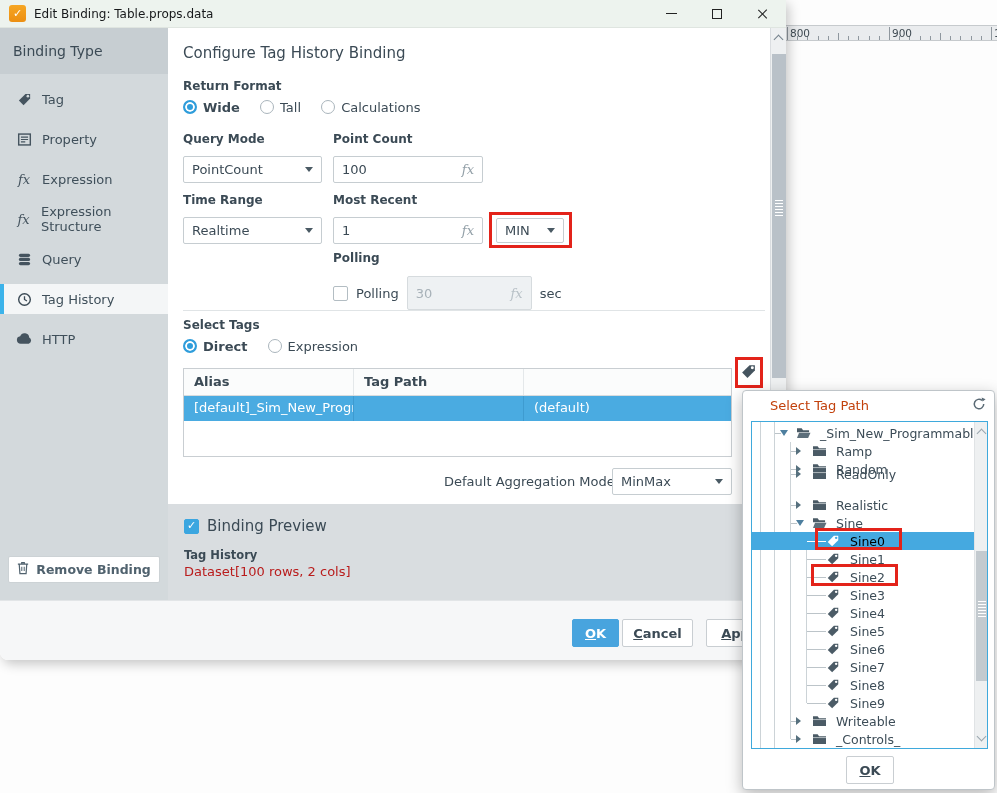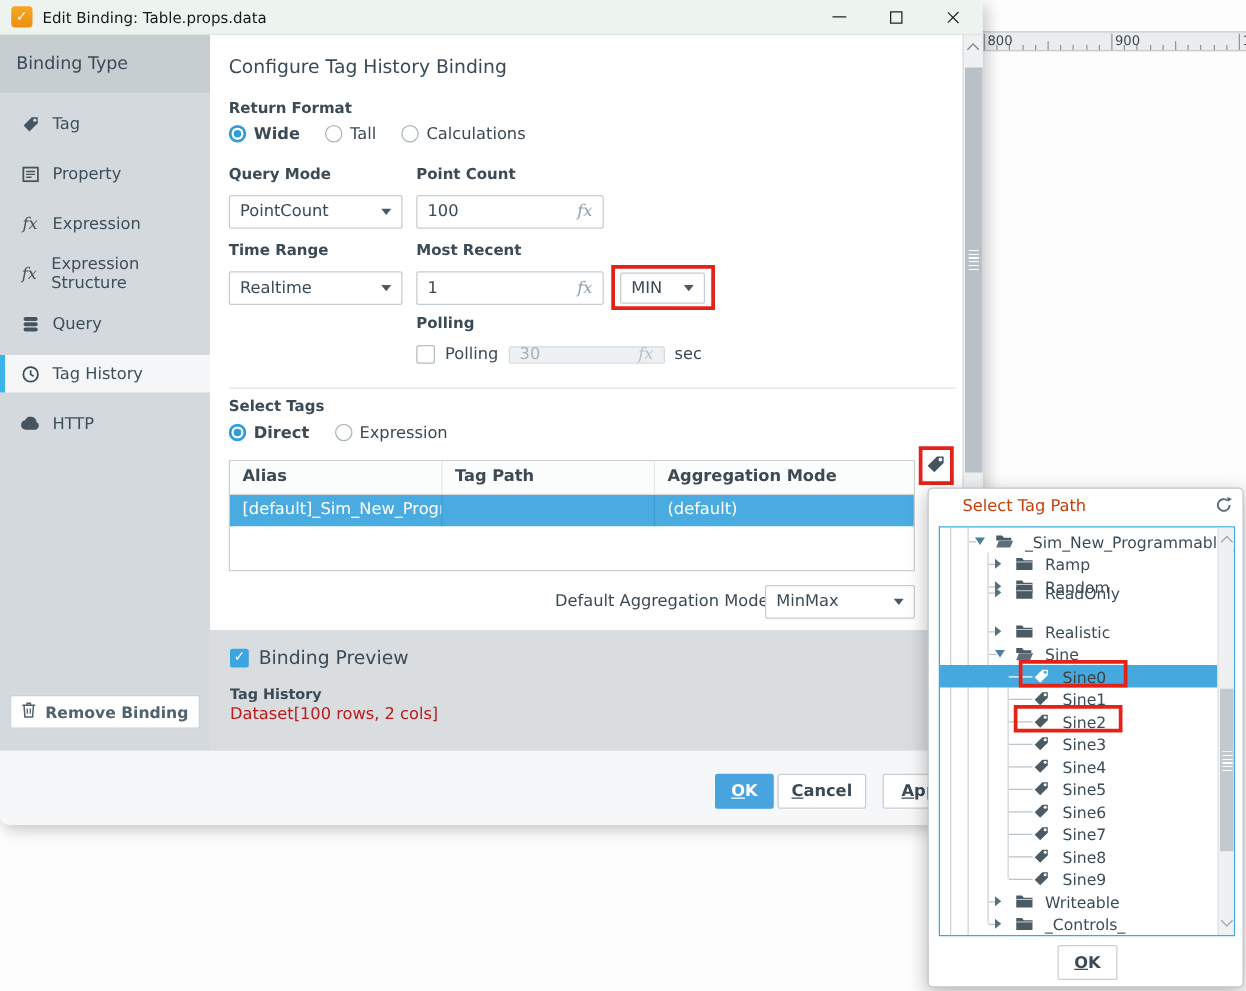--- a/index.html
+++ b/index.html
@@ -102,21 +102,21 @@
   .tree-row:before{content:'';position:absolute;top:9px;height:1px;background:#bcc4c9}
   .tree-row.d0:before{left:23px;width:6px}
   .tree-row.d1:before{left:39px;width:6px}
   .tree-row.d2:before{left:55px;width:19px}
   .tree-row.selected:before{background:#fff}
   .arr{position:absolute;top:5px;width:0;height:0}
   .arr.exp{border-top:6px solid #4e7f9f;border-left:4.5px solid transparent;border-right:4.5px solid transparent;top:6px}
   .arr.col{border-left:5.5px solid #56707e;border-top:4.5px solid transparent;border-bottom:4.5px solid transparent;top:4.5px}
   .nico{position:absolute;top:2px}
   .nlabel{position:absolute;top:2px;font-size:12.5px;color:#3c4c57;white-space:nowrap}
-  .tree-row.selected .nlabel{color:#404040}
+  .tree-row.selected .nlabel{color:#000000}
   .tsb{position:absolute;right:0;top:0;width:13px;height:100%;background:#eef0f1;border-left:1px solid #e0e3e5}
   .tsb .chev{left:2.5px;border-color:#9aa5ad}
   .tsb-thumb{position:absolute;left:1px;top:129px;width:11px;height:130px;background:#c3cacf}
   .popup-ok{left:103px;top:365px;width:48px}
 
   
   .ruler{position:absolute;left:786px;top:25px;width:211px;height:16px;background:#eaecee;
          border-top:1px solid #c6cacd;border-bottom:1px solid #c6cacd;overflow:hidden;z-index:1}
   .tick{position:absolute;bottom:0;width:1px;height:4px;background:#8f979e}
   .tick.mid{height:7px}
@@ -284,21 +284,21 @@
       <div class="dd" style="left:328px;top:190px;width:68px;height:25px">
         <span>MIN</span>
           <span class="caret"></span>
       </div>
       <div class="redbox" style="left:321px;top:184px;width:83px;height:36px"></div>
 
       <div class="lbl" style="left:165px;top:223px">Polling</div>
       <div class="abs" style="left:165px;top:248px;display:flex;align-items:center;gap:8px">
         <span class="cb"></span>
         <span>Polling</span>
-        <span class="tf disabled" style="position:static;width:125px;height:14px">
+        <span class="tf disabled" style="position:static;width:125px;height:34px">
           <span>30</span>
             <span class="fx">fx</span>
         </span>
         <span>sec</span>
       </div>
 
       <div class="divider" style="top:282px"></div>
 
       <div class="lbl" style="left:15px;top:290px">Select Tags</div>
       <div class="abs" style="left:15px;top:311px">
@@ -309,21 +309,20 @@
         <span class="radio">
             <span class="rdot"></span>
             <span>Expression</span>
           </span>
       </div>
 
       <div class="tag-table">
         <div class="tt-head">
           <div class="c c2">Alias</div>
           <div class="c c1">Tag Path</div>
-          <div class="c c3">Aggregation Mode</div>
         </div>
         <div class="tt-row">
           <div class="c c1">[default]_Sim_New_Progra...</div>
           <div class="c c2"></div>
           <div class="c c3">(default)</div>
         </div>
       </div>
 
       <span class="abs" style="left:572px;top:335px">
         <svg width="17" height="17" viewBox="0 0 16 16">

